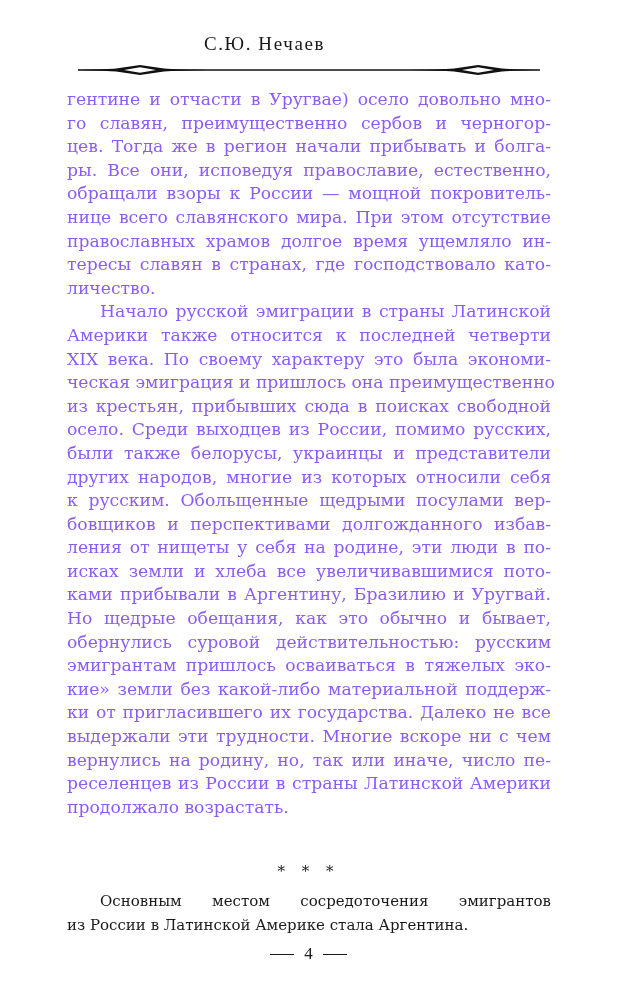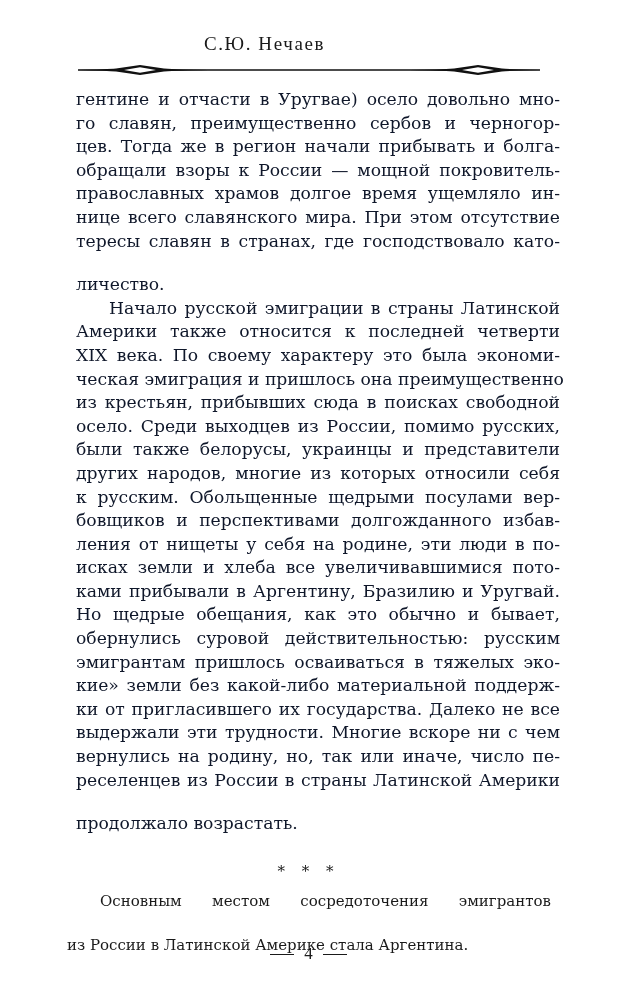--- a/index.html
+++ b/index.html
@@ -29,39 +29,38 @@
     .ornament {
       position: absolute;
       top: 60px;
       left: 78px;
       width: 462px;
       height: 20px;
     }
     .body-text {
       position: absolute;
       top: 88px;
-      left: 76px;
+      left: 67px;
       width: 484px;
       font-family: "DejaVu Serif", "Liberation Serif", serif;
       font-size: 17.2px;
       line-height: 23.6px;
       text-align: justify;
-      color: #0f172a;
+      color: #8b5cf6;
     }
     .line {
       display: block;
       white-space: nowrap;
       text-align: justify;
       text-align-last: justify;
       height: 23.6px;
       overflow: visible;
     }
     .line.last {
       text-align-last: left;
-      margin-top: 20px;
     }
     .line.indent {
       padding-left: 33px;
     }
     .separator {
       position: absolute;
       top: 862px;
       left: 0;
       width: 617px;
       text-align: center;
@@ -112,23 +111,24 @@
   <path d="M46 10 L62 7.2 L78 10 L62 12.8 Z" fill="#fff"></path>
   <path d="M462 10 Q432 9.2 424 8.5 L400 5 L376 8.5 Q362 9.5 332 10 Q362 10.5 376 11.5 L400 15 L424 11.5 Q432 10.8 462 10 Z" fill="#111"></path>
   <path d="M416 10 L400 7.2 L384 10 L400 12.8 Z" fill="#fff"></path>
 </svg>
 
 <div class="body-text">
   <div>
     <span class="line">гентине и отчасти в Уругвае) осело довольно мно-</span>
     <span class="line">го славян, преимущественно сербов и черногор-</span>
     <span class="line">цев. Тогда же в регион начали прибывать и болга-</span>
+    <span class="line">ры. Все они, исповедуя православие, естественно,</span>
     <span class="line">обращали взоры к России — мощной покровитель-</span>
+    <span class="line">нице всего славянского мира. При этом отсутствие</span>
     <span class="line">православных храмов долгое время ущемляло ин-</span>
-    <span class="line">нице всего славянского мира. При этом отсутствие</span>
     <span class="line">тересы славян в странах, где господствовало като-</span>
     <span class="line last">личество.</span>
   </div>
   <div>
     <span class="line indent">Начало русской эмиграции в страны Латинской</span>
     <span class="line">Америки также относится к последней четверти</span>
     <span class="line">XIX века. По своему характеру это была экономи-</span>
     <span class="line">ческая эмиграция и пришлось она преимущественно</span>
     <span class="line">из крестьян, прибывших сюда в поисках свободной</span>
     <span class="line">осело. Среди выходцев из России, помимо русских,</span>

